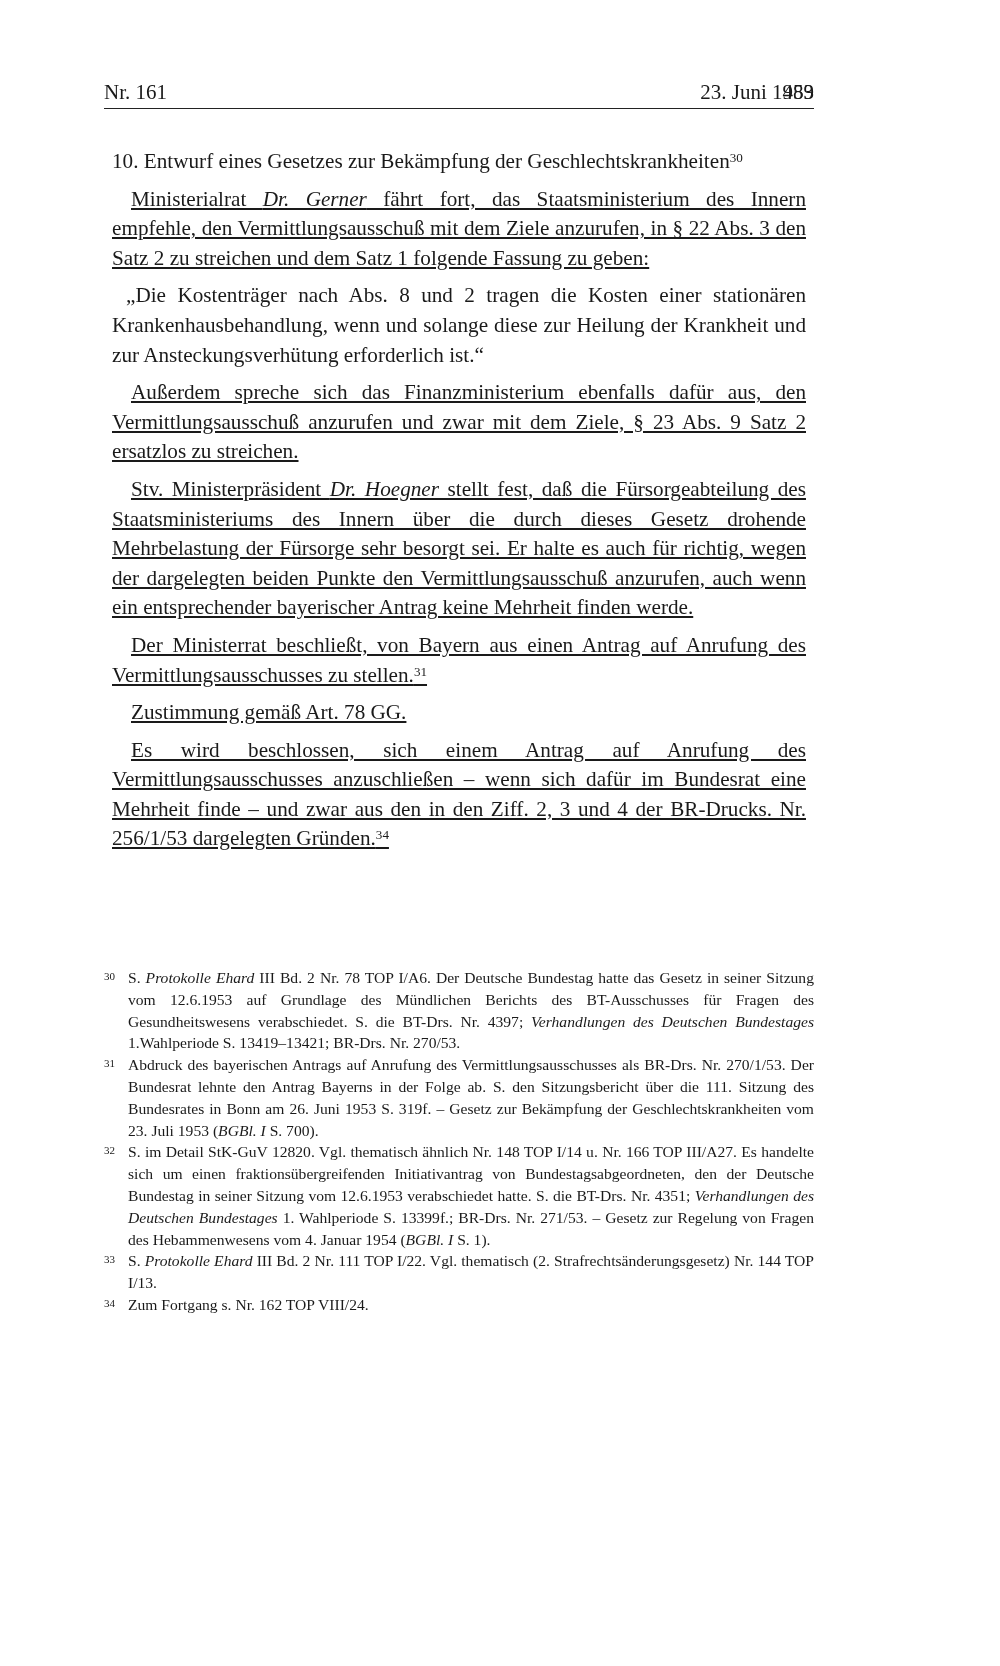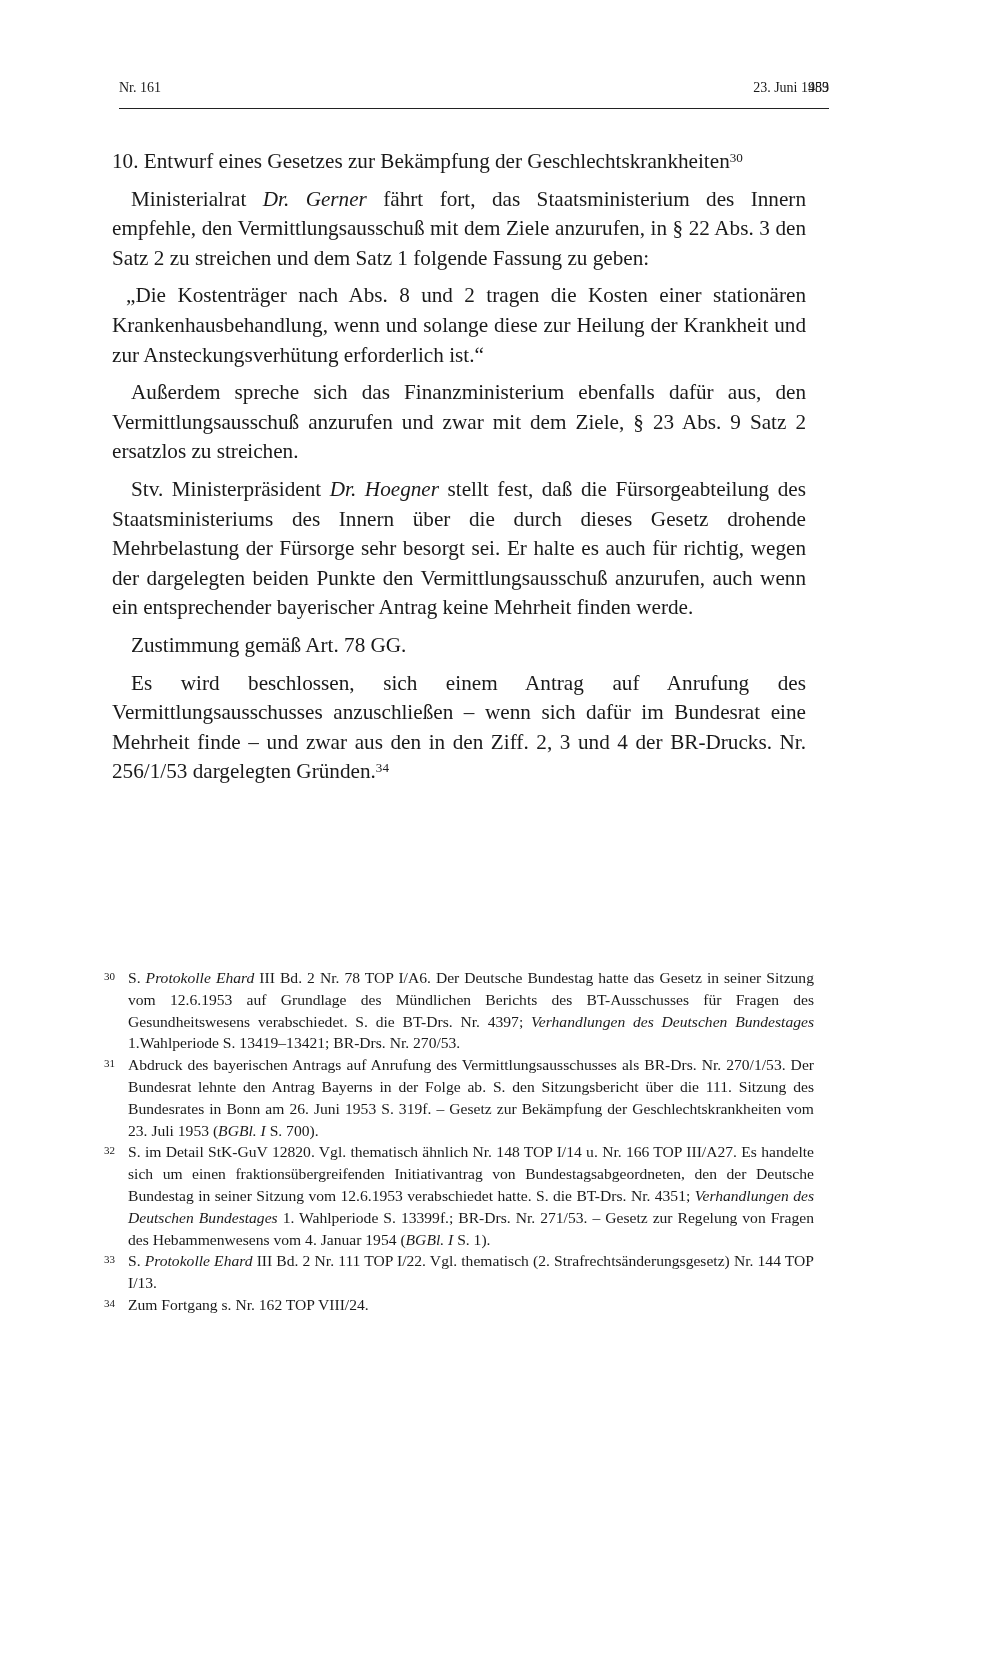--- a/index.html
+++ b/index.html
@@ -2,29 +2,29 @@
 <html><head>
   <meta charset="utf-8">
   <style>
     html, body { margin: 0; padding: 0; background: #ffffff; }
     body {
       width: 1000px; height: 1666px; position: relative; overflow: hidden;
       font-family: "Liberation Serif", "DejaVu Serif", serif; color: #1a1a1a;
     }
     .page { position: absolute; left: 104px; top: 0; width: 710px; }
     .header {
-      position: absolute; top: 80px; left: 15px; width: 710px; height: 28px;
-      border-bottom: 1px solid #222; font-size: 14px;
+      position: absolute; top: 80px; left: 0; width: 710px; height: 28px;
+      border-bottom: 1px solid #222; font-size: 21px;
     }
     .header .left { position: absolute; left: 0; top: 0; }
     .header .center { position: absolute; left: 0; right: 0; top: 0; text-align: right; }
     .header .right { position: absolute; right: 0; top: 0; }
     .body { position: absolute; top: 139px; left: 0; width: 710px; font-size: 21.2px; line-height: 29.6px; }
     .body p { margin: 8px; text-align: justify; }
-    .body p.indent { text-indent: 19px; }
+    .body p.indent { text-indent: 19px; text-decoration: underline; }
     .body p.item { text-align: left; }
     .body p.quote { text-indent: 14px; }
     sup { font-size: 0.62em; vertical-align: 0.45em; line-height: 0; }
     .footnotes { position: absolute; top: 967px; left: 0; width: 710px; font-size: 15.6px; line-height: 21.8px; }
     .fn { position: relative; padding-left: 24px; text-align: justify; margin: 0; }
     .fn .num { position: absolute; left: 0; top: -1px; font-size: 11px; }
     i { font-style: italic; }
   </style>
 </head>
 <body>
@@ -35,20 +35,21 @@
     <span class="center">23. Juni 1953</span>
     <span class="right">489</span>
   </div>
 
   <div class="body">
     <p class="item"><span>10. Entwurf eines Gesetzes zur Bekämpfung der Geschlechtskrankheiten</span><sup>30</sup></p>
     <p class="indent"><span>Ministerialrat </span><i>Dr. Gerner</i><span> fährt fort, das Staatsministerium des Innern empfehle, den Vermittlungsausschuß mit dem Ziele anzurufen, in § 22 Abs. 3 den Satz 2 zu streichen und dem Satz 1 folgende Fassung zu geben:</span></p>
     <p class="quote">„Die Kostenträger nach Abs. 8 und 2 tragen die Kosten einer stationären Krankenhausbehandlung, wenn und solange diese zur Heilung der Krankheit und zur Ansteckungsverhütung erforderlich ist.“</p>
     <p class="indent">Außerdem spreche sich das Finanzministerium ebenfalls dafür aus, den Vermittlungsausschuß anzurufen und zwar mit dem Ziele, § 23 Abs. 9 Satz 2 ersatzlos zu streichen.</p>
     <p class="indent"><span>Stv. Ministerpräsident </span><i>Dr. Hoegner</i><span> stellt fest, daß die Fürsorgeabteilung des Staatsministeriums des Innern über die durch dieses Gesetz drohende Mehrbelastung der Fürsorge sehr besorgt sei. Er halte es auch für richtig, wegen der dargelegten beiden Punkte den Vermittlungsausschuß anzurufen, auch wenn ein entsprechender bayerischer Antrag keine Mehrheit finden werde.</span></p>
+    <p class="indent"><span>Der Ministerrat beschließt, von Bayern aus einen Antrag auf Anrufung des Vermittlungsausschusses zu stellen.</span><sup>31</sup></p>
     <p class="indent">Zustimmung gemäß Art. 78 GG.</p>
     <p class="indent"><span>Es wird beschlossen, sich einem Antrag auf Anrufung des Vermittlungsausschusses anzuschließen – wenn sich dafür im Bundesrat eine Mehrheit finde – und zwar aus den in den Ziff. 2, 3 und 4 der BR-Drucks. Nr. 256/1/53 dargelegten Gründen.</span><sup>34</sup></p>
   </div>
 
   <div class="footnotes" id="footnotes">
       <p class="fn"><span class="num">30</span><span>S. </span><i>Protokolle Ehard</i><span> III Bd. 2 Nr. 78 TOP I/A6. Der Deutsche Bundestag hatte das Gesetz in seiner Sitzung vom 12.6.1953 auf Grundlage des Mündlichen Berichts des BT-Ausschusses für Fragen des Gesundheitswesens verabschiedet. S. die BT-Drs. Nr. 4397; </span><i>Verhandlungen des Deutschen Bundestages</i><span> 1.Wahlperiode S. 13419–13421; BR-Drs. Nr. 270/53.</span></p>
       <p class="fn"><span class="num">31</span><span>Abdruck des bayerischen Antrags auf Anrufung des Vermittlungsausschusses als BR-Drs. Nr. 270/1/53. Der Bundesrat lehnte den Antrag Bayerns in der Folge ab. S. den Sitzungsbericht über die 111. Sitzung des Bundesrates in Bonn am 26. Juni 1953 S. 319f. – Gesetz zur Bekämpfung der Geschlechtskrankheiten vom 23. Juli 1953 (</span><i>BGBl. I</i><span> S. 700).</span></p>
       <p class="fn"><span class="num">32</span><span>S. im Detail StK-GuV 12820. Vgl. thematisch ähnlich Nr. 148 TOP I/14 u. Nr. 166 TOP III/A27. Es handelte sich um einen fraktionsübergreifenden Initiativantrag von Bundestagsabgeordneten, den der Deutsche Bundestag in seiner Sitzung vom 12.6.1953 verabschiedet hatte. S. die BT-Drs. Nr. 4351; </span><i>Verhandlungen des Deutschen Bundestages</i><span> 1. Wahlperiode S. 13399f.; BR-Drs. Nr. 271/53. – Gesetz zur Regelung von Fragen des Hebammenwesens vom 4. Januar 1954 (</span><i>BGBl. I</i><span> S. 1).</span></p>
       <p class="fn"><span class="num">33</span><span>S. </span><i>Protokolle Ehard</i><span> III Bd. 2 Nr. 111 TOP I/22. Vgl. thematisch (2. Strafrechtsänderungsgesetz) Nr. 144 TOP I/13.</span></p>
       <p class="fn"><span class="num">34</span><span>Zum Fortgang s. Nr. 162 TOP VIII/24.</span></p>

